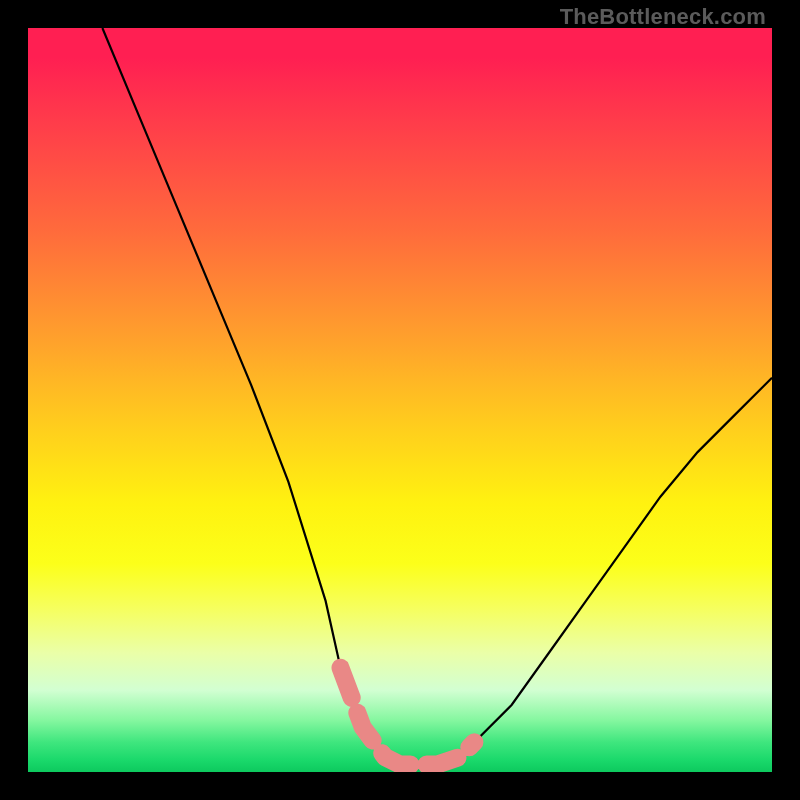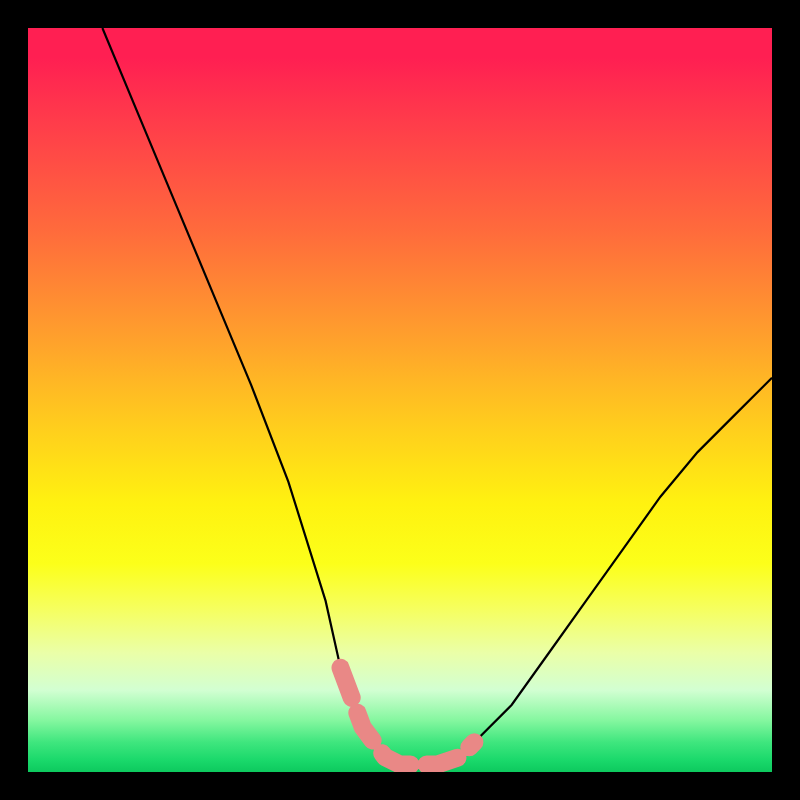--- a/index.html
+++ b/index.html
@@ -67,13 +67,14 @@
 <body>
 
 <div class="frame">
   <div class="plot-area">
     <div class="gradient"></div>
     <svg class="curves" viewBox="0 0 744 744" preserveAspectRatio="none">
       <path fill="none" stroke="#000" stroke-width="2.2" d="M74.4 0.0 L111.6 89.3 L148.8 178.6 L186.0 267.8 L223.2 357.1 L260.4 453.8 L297.6 572.9 L312.5 639.8 L334.8 699.4 L357.1 729.1 L372.0 736.6 L409.2 736.6 L431.5 729.1 L446.4 714.2 L483.6 677.0 L520.8 625.0 L558.0 572.9 L595.2 520.8 L632.4 468.7 L669.6 424.1 L706.8 386.9 L744.0 349.7"></path>
       <path fill="none" stroke="#e98886" stroke-width="18" stroke-linecap="round" stroke-linejoin="round" stroke-dasharray="32 16" d="M312.5 639.8 L334.8 699.4 L357.1 729.1 L372.0 736.6 L409.2 736.6 L431.5 729.1 L446.4 714.2"></path>
     </svg>
   </div>
+  <div class="watermark">TheBottleneck.com</div>
 </div>
 
 </body></html>

